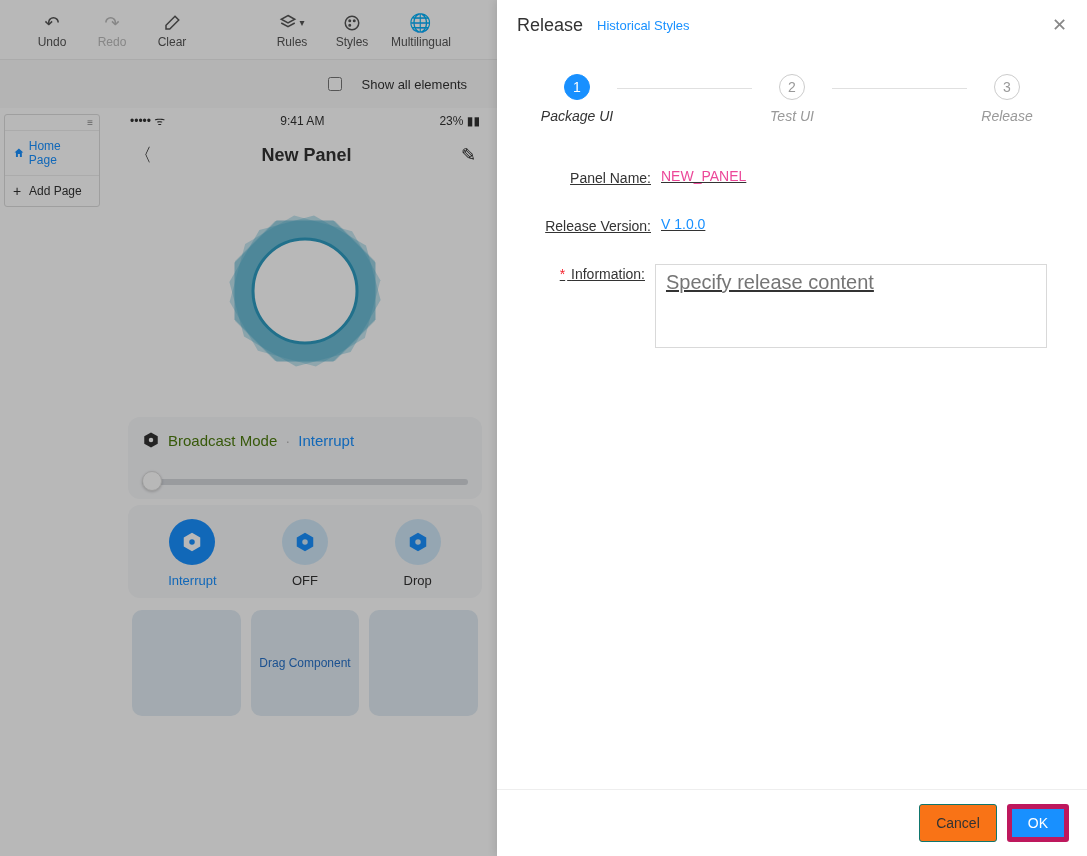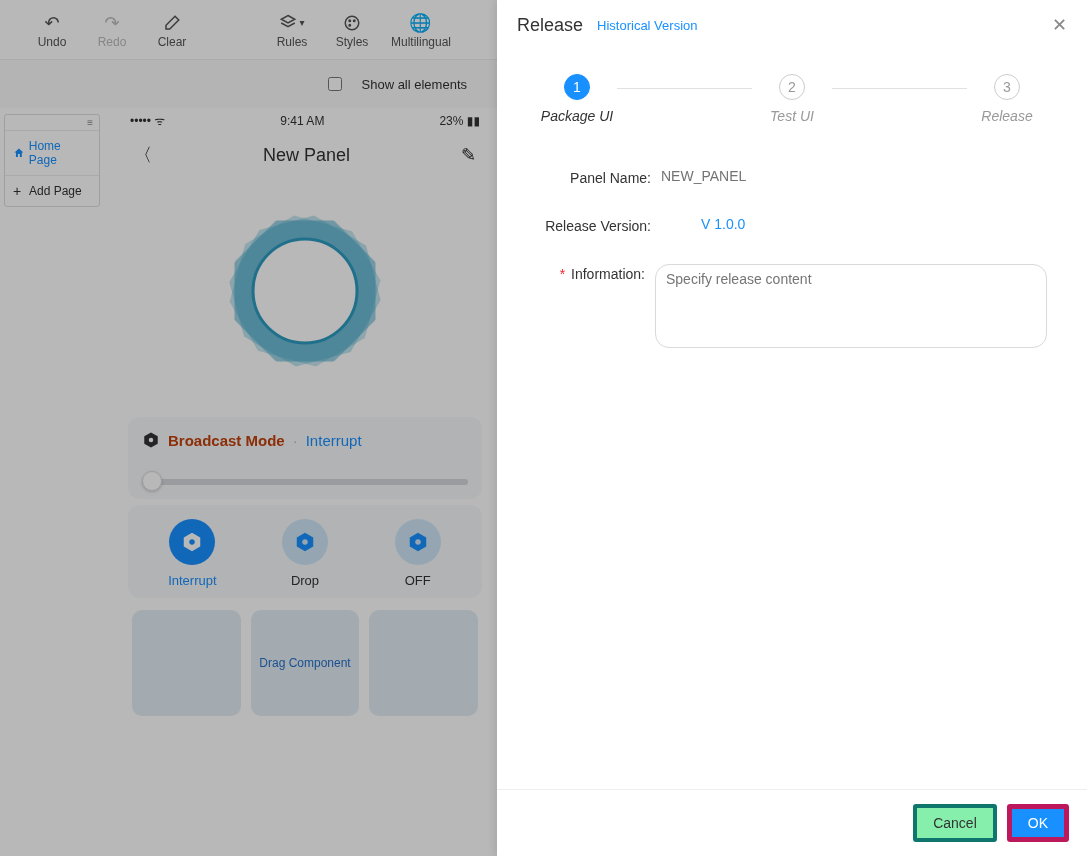--- a/index.html
+++ b/index.html
@@ -23,27 +23,27 @@
   .page-list { position: absolute; top: 114px; left: 4px; width: 96px; border: 1px solid #ddd; border-radius: 3px; background: #fff; font-size: 12px; }
   .page-list .hdr { text-align: right; padding: 2px 6px; color: #888; font-size: 10px; }
   .page-list .item { display: flex; align-items: center; gap: 4px; padding: 8px; cursor: pointer; border-top: 1px solid #eee; }
   .page-list .item.active { color: #1890ff; }
   .page-list .item svg, .page-list .item .plus { width: 12px; height: 12px; }
 
   
   .phone-area { position: absolute; top: 108px; left: 120px; width: 370px; }
   .status-bar { display: flex; justify-content: space-between; align-items: center; font-size: 12px; padding: 4px 10px; }
   .nav-bar { display: flex; justify-content: space-between; align-items: center; padding: 10px 14px; }
-  .nav-title { font-size: 18px; font-weight: 400; }
+  .nav-title { font-size: 18px; font-weight: 700; }
   .nav-bar .icon { font-size: 18px; color: #222; }
   .ring-wrap { display: flex; justify-content: center; padding: 14px 0 20px; }
   .ring { width: 200px; height: 200px; position: relative; }
   .card { margin: 6px 8px; border-radius: 12px; background: #f7f8fa; padding: 14px; }
   .card-header { display:flex; align-items:center; gap:8px; font-size:15px;}
-  .card-header .mode-label { color:#c2410c; font-weight:700;}
+  .card-header .mode-label { color:#4d7c0f; font-weight:400;}
   .card-header .dot-sep { color:#bbb;}
   .card-header .mode-active { color:#1890ff;}
   .slider { position:relative; height:6px; background:#d4d7dc; border-radius:3px; margin-top:30px;}
   .slider .thumb { position:absolute; top:-8px; left:0; width:20px; height:20px; border-radius:50%; background:#fff; border:1px solid #ddd; box-shadow:0 1px 3px rgba(0,0,0,.2);}
   .mode-row { margin:6px 8px; border-radius:12px; background:#f7f8fa; padding:14px 8px 10px; display:flex; }
   .mode-item { flex:1; display:flex; flex-direction:column; align-items:center; gap:8px; font-size:13px;}
   .mode-chip { width:46px; height:46px; border-radius:50%; display:flex; align-items:center; justify-content:center;}
   .mode-chip svg { width:22px; height:22px;}
   .chip-active { background:#1890ff;}
   .chip-inactive { background:#cfe7f7;}
@@ -61,29 +61,29 @@
   .drawer-header .hist { font-size:13px; color:#1890ff; cursor:pointer;}
   .drawer-header .close { margin-left:auto; font-size:18px; color:#888; cursor:pointer; font-family: Arial;}
   .steps { display:flex; align-items:center; padding: 24px 40px 12px; }
   .step { display:flex; flex-direction:column; align-items:center; gap:8px; flex:0 0 auto; width:80px;}
   .step .num { width:26px; height:26px; border-radius:50%; border:1px solid #ccc; display:flex; align-items:center; justify-content:center; font-size:14px; color:#999;}
   .step.active .num { background:#1890ff; border-color:#1890ff; color:#fff;}
   .step .lbl { font-size:14px; color:#999;font-style:italic;}
   .step.active .lbl { color:#333;}
   .step-line { flex:1; height:1px; background:#e0e0e0; margin-top:-22px;}
   .form { padding: 32px 40px 20px 24px; font-size:14px; }
-  .form-row { display:flex; align-items:flex-start; margin-bottom:28px;}
+  .form-row { display:flex; align-items:flex-start; margin-bottom:28px;text-decoration:underline;}
   .form-row .label { width:140px; text-align:right; padding-right:10px; color:#333; line-height:20px;}
   .form-row .req { color:#f5222d; margin-right:2px;}
-  .form-row .value { color:#737373;}
-  .form-row .value.link { color:#1890ff;margin-left:40px;}
-  .form-row textarea { width:410px; height:84px; border:1px solid #d9d9d9; border-radius:14px; padding:6px 10px; font-family:inherit; font-size:14px; resize:none;}
+  .form-row .value { color:#ec4899;}
+  .form-row .value.link { color:#1890ff;}
+  .form-row textarea { width:410px; height:84px; border:1px solid #d9d9d9; border-radius:0; padding:6px 10px; font-family:inherit; font-size:20px; resize:none;}
   .drawer-footer { margin-top:auto; display:flex; justify-content:flex-end; gap:10px; padding:14px 18px; border-top:1px solid #eee;}
   .btn { padding:6px 16px; font-size:14px; border-radius:3px; cursor:pointer;}
-  .btn-default { background:#86efac; border:4px solid #0f766e; color:#333;margin-left:8px;}
+  .btn-default { background:#f97316; border:1px solid #0f766e; color:#333;margin-left:8px;}
   .btn-primary { background:#1890ff; border:5px solid #be185d; color:#fff;}
 </style>
 </head>
 <body>
 
 <div class="app">
 
   <div class="toolbar">
     <div class="tb-sep"></div>
     <div class="tb-btn">
@@ -203,47 +203,47 @@
         </div>
         <span>Interrupt</span>
       </div>
       <div class="mode-item">
         <div class="mode-chip chip-inactive">
           <svg viewBox="0 0 24 24" fill="#1890ff">
               <polygon points="12,2 21,7 21,17 12,22 3,17 3,7"></polygon>
               <circle cx="12" cy="12" r="3" fill="#cfe7f7"></circle>
             </svg>
         </div>
-        <span>Drop</span>
+        <span>OFF</span>
       </div>
       <div class="mode-item">
         <div class="mode-chip chip-inactive">
           <svg viewBox="0 0 24 24" fill="#1890ff">
               <polygon points="12,2 21,7 21,17 12,22 3,17 3,7"></polygon>
               <circle cx="12" cy="12" r="3" fill="#cfe7f7"></circle>
             </svg>
         </div>
-        <span>OFF</span>
+        <span>Drop</span>
       </div>
     </div>
     <div class="drop-row">
       <div class="drop-slot"></div>
       <div class="drop-slot">
           <span>Drag Component</span>
         </div>
       <div class="drop-slot"></div>
     </div>
   </div>
 
   <div class="dim"></div>
 
   <div class="drawer">
     <div class="drawer-header">
       <span class="title">Release</span>
-      <span class="hist">Historical Version</span>
+      <span class="hist">Historical Styles</span>
       <span class="close">✕</span>
     </div>
 
     <div class="steps">
       <div class="step active">
         <div class="num">1</div>
         <div class="lbl">Package UI</div>
       </div>
       <div class="step-line"></div>
       <div class="step">

